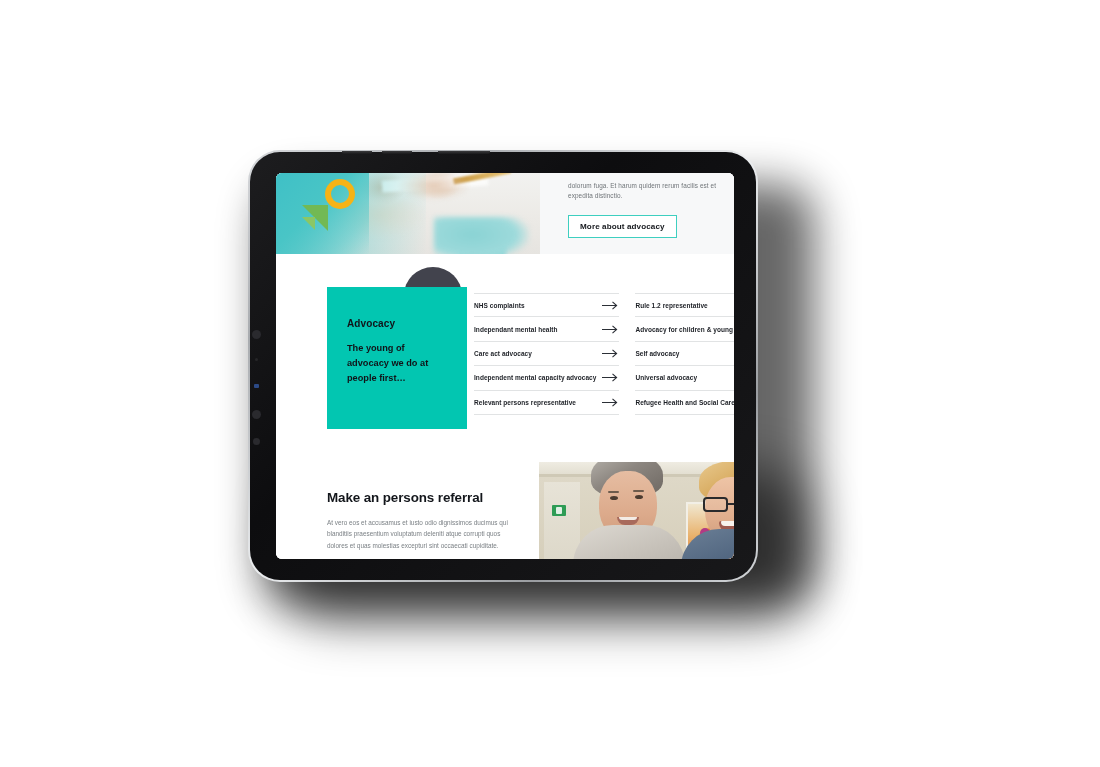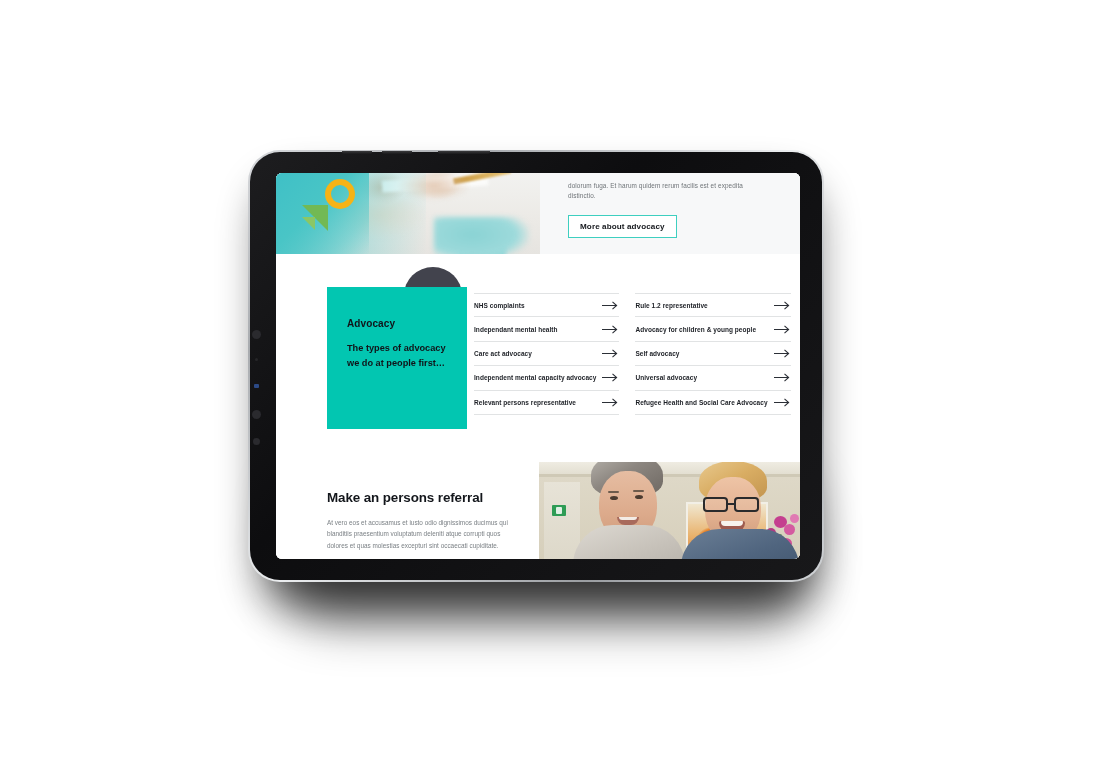--- a/index.html
+++ b/index.html
@@ -40,21 +40,21 @@
     border-radius: 46px;
     background: #000000;
     filter: blur(26px);
     opacity: .55;
   }
 
   .device-outer {
     position: absolute;
     left: 248px;
     top: 150px;
-    width: 576px;
+    width: 510px;
     height: 432px;
     border-radius: 32px;
     background: linear-gradient(140deg,#d8dadd 0%,#a8abaf 22%,#eceef0 50%,#9a9da1 78%,#d2d5d8 100%);
     padding: 2px;
   }
   .device-body {
     position: relative;
     width: 100%;
     height: 100%;
     border-radius: 30px;
@@ -460,21 +460,21 @@
 
           </div>
 
           <div class="adv-section">
 
             <div class="bubble"></div>
             <div class="bubble-tail"></div>
 
             <div class="adv-card">
               <h2>Advocacy</h2>
-              <p>The types of advocacy we do at people first…</p>
+              <p>The young of advocacy we do at people first…</p>
             </div>
 
             <div class="links-wrap">
 
               <div class="links-col">
                 <div class="link-row">
                   <span class="link-label">NHS complaints</span>
                   <span class="arrow">
                     <svg width="17" height="9" viewBox="0 0 17 9">
                         <path d="M0 4.5h14M10.5 0.8L14.6 4.5 10.5 8.2" fill="none" stroke="#2b2f36" stroke-width="1.1"></path>

